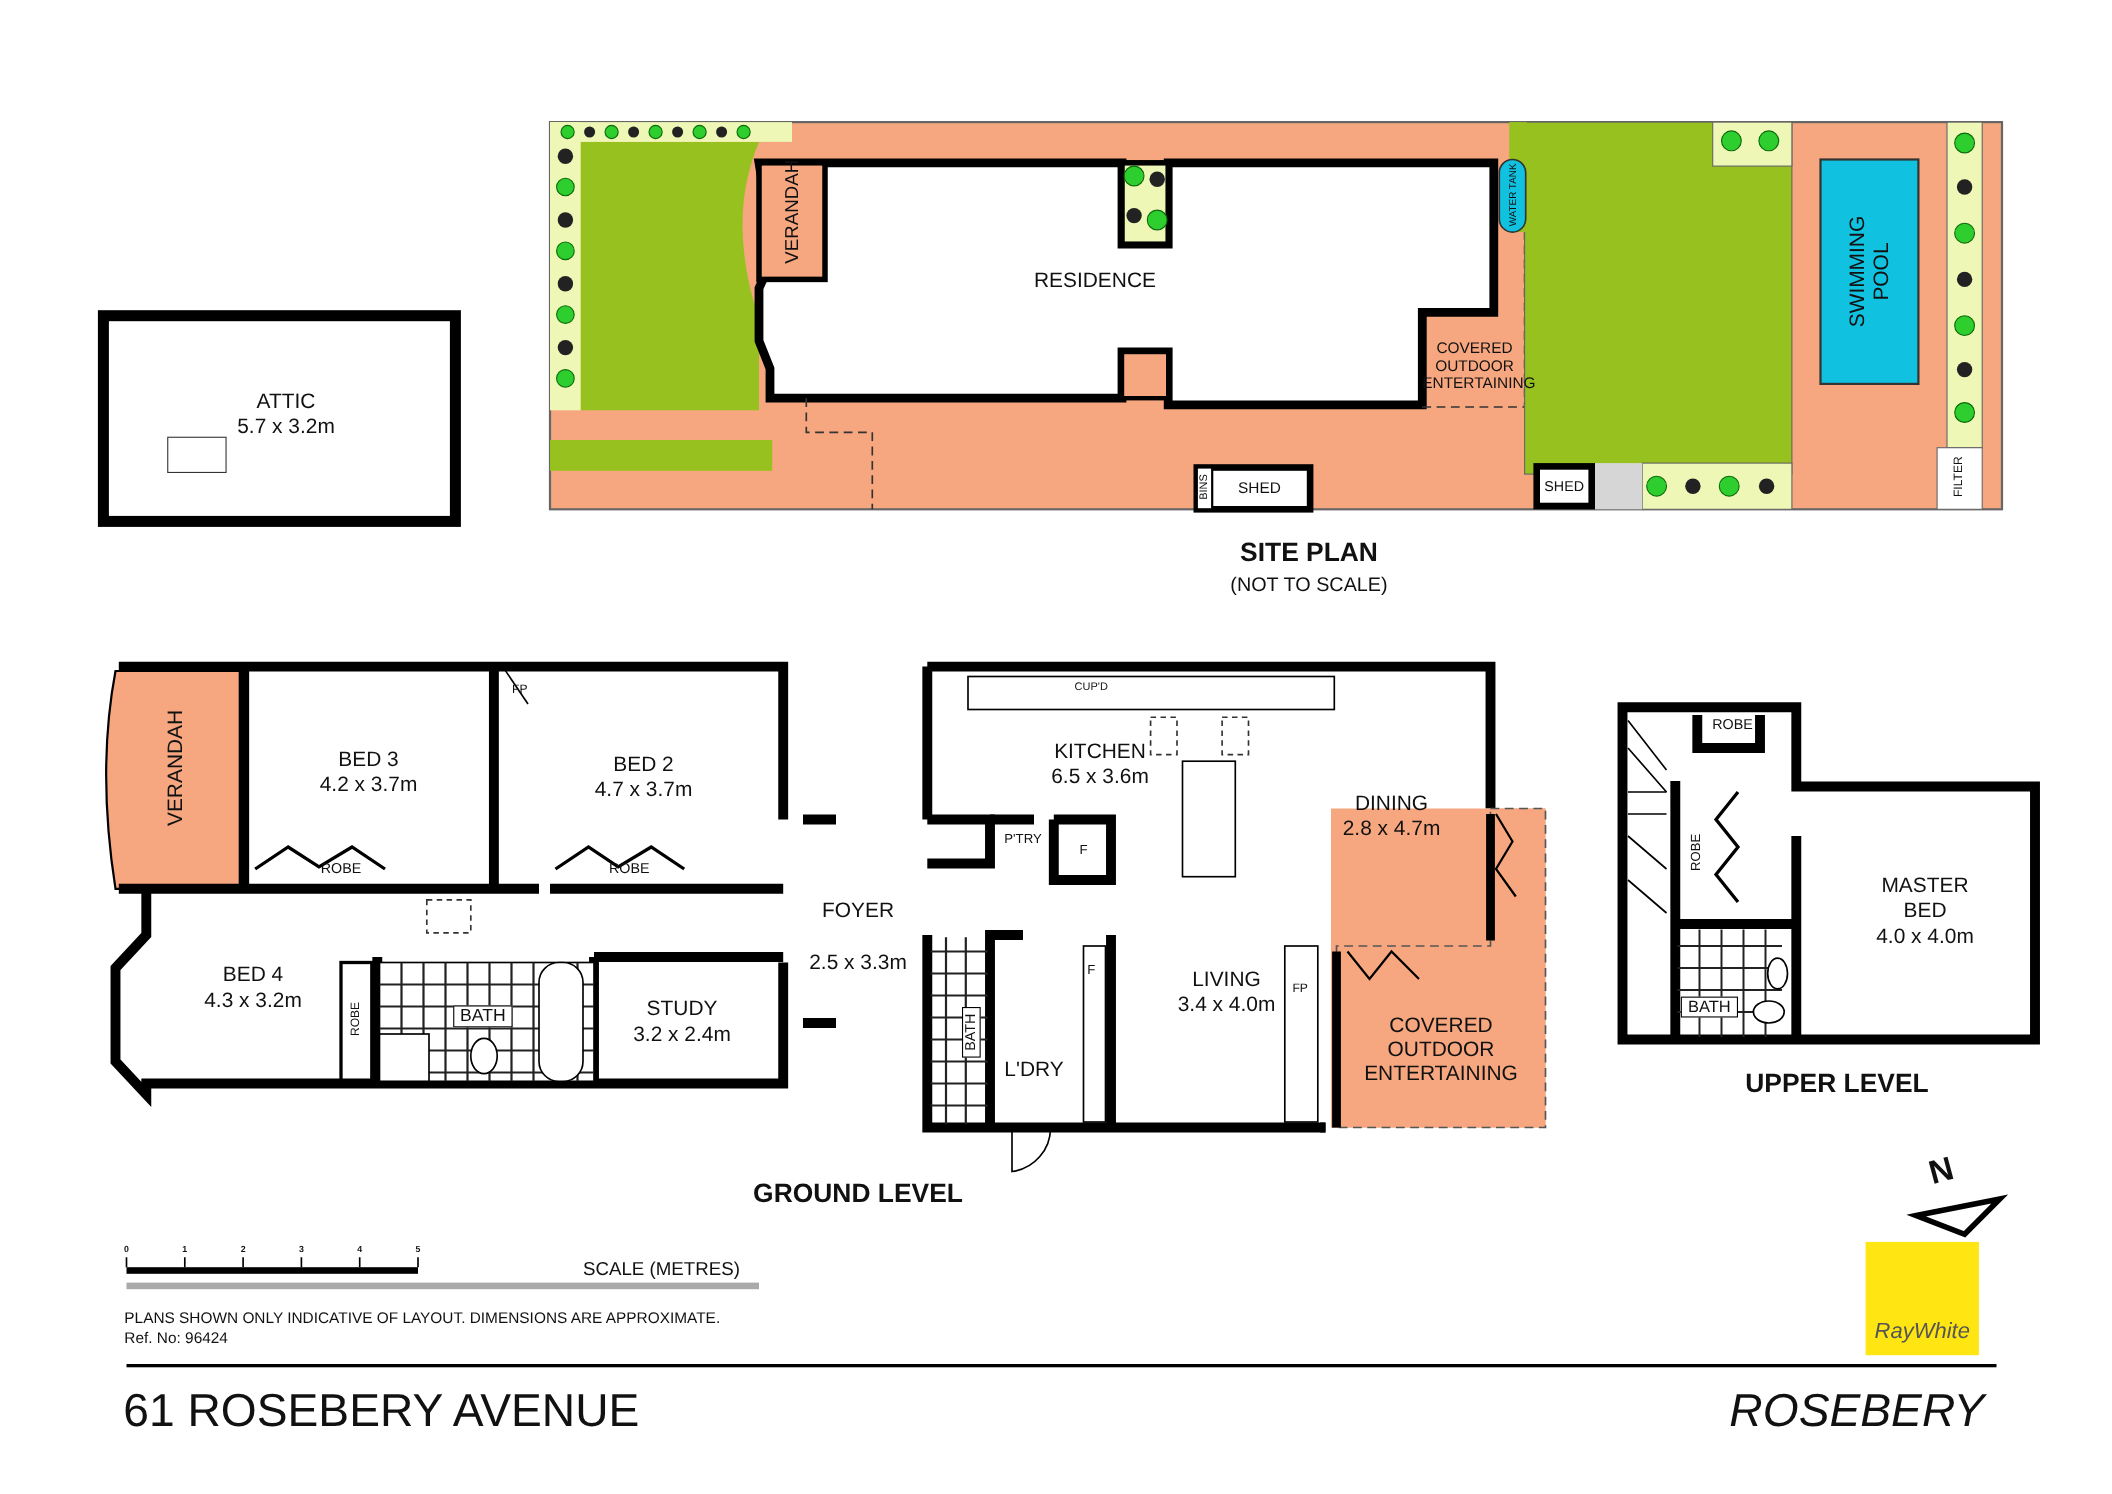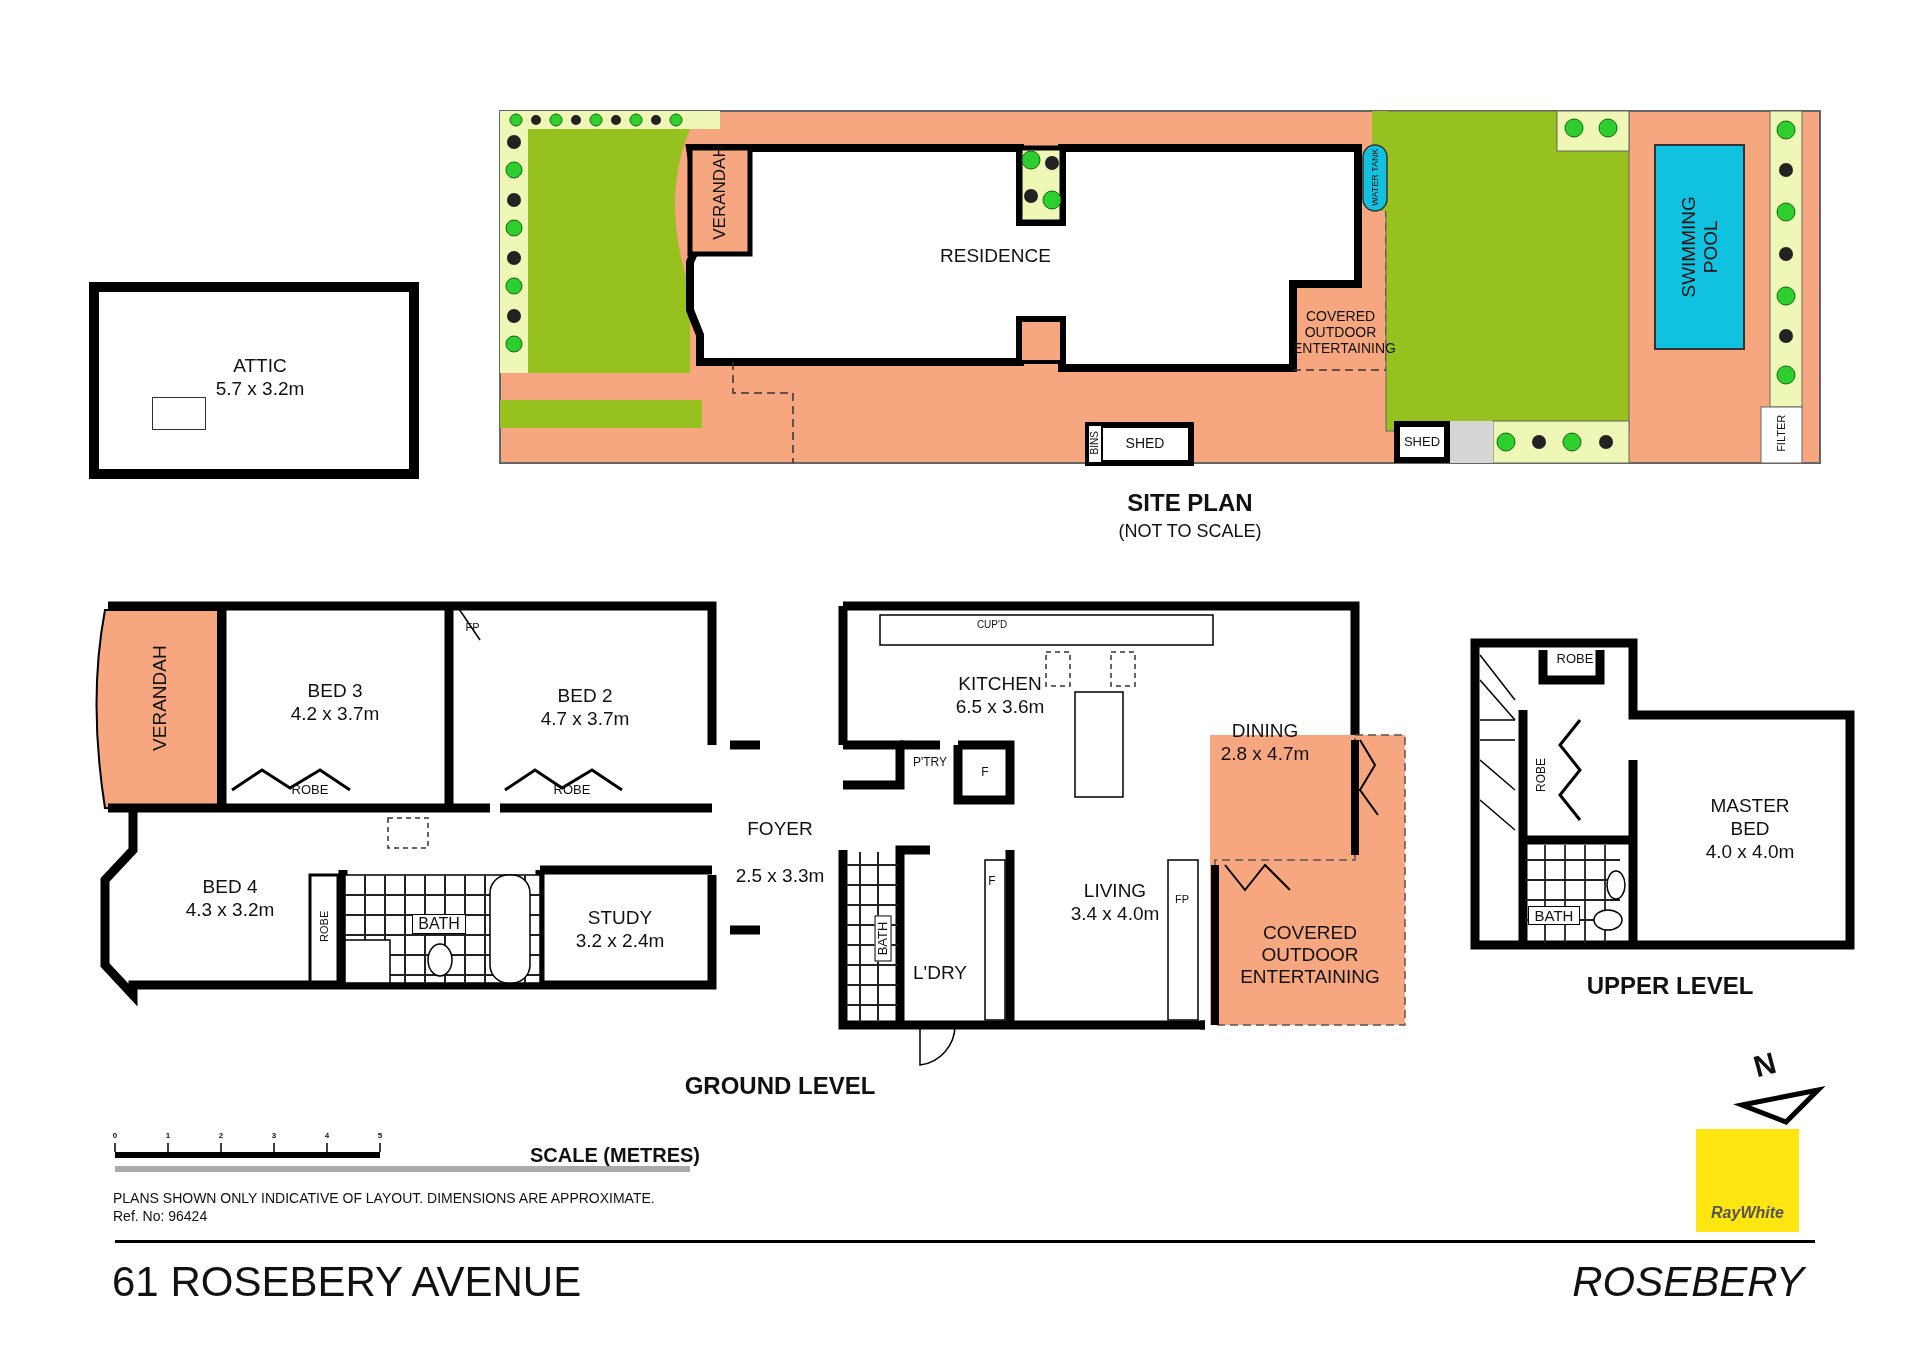--- a/index.html
+++ b/index.html
@@ -282,24 +282,24 @@
   <div class="lbl title-bold" style="left:1560px;top:972px;width:220px;">UPPER LEVEL</div>
 </div>
 
 <div>
   <div class="lbl" style="left:109px;top:1131px;width:12px;font-size:8px;font-weight:bold;">0</div>
   <div class="lbl" style="left:162px;top:1131px;width:12px;font-size:8px;font-weight:bold;">1</div>
   <div class="lbl" style="left:215px;top:1131px;width:12px;font-size:8px;font-weight:bold;">2</div>
   <div class="lbl" style="left:268px;top:1131px;width:12px;font-size:8px;font-weight:bold;">3</div>
   <div class="lbl" style="left:321px;top:1131px;width:12px;font-size:8px;font-weight:bold;">4</div>
   <div class="lbl" style="left:374px;top:1131px;width:12px;font-size:8px;font-weight:bold;">5</div>
-  <div class="lbl" style="left:530px;top:1144px;width:170px;font-size:20px;font-weight:bold;text-align:center;">SCALE (METRES)</div>
+  <div class="lbl" style="left:530px;top:1144px;width:170px;font-size:17px;font-weight:normal;text-align:left;">SCALE (METRES)</div>
 </div>
 <div class="lbl" style="left:113px;top:1190px;font-size:14px;text-align:left;">PLANS SHOWN ONLY INDICATIVE OF LAYOUT.  DIMENSIONS ARE APPROXIMATE.</div>
 <div class="lbl" style="left:113px;top:1208px;font-size:14px;text-align:left;">Ref. No: 96424</div>
 
 <div class="lbl" style="left:1750px;top:1048px;width:30px;font-size:30px;font-weight:bold;transform:rotate(-15deg);">N</div>
 <div class="abs" style="left:1696px;top:1129px;width:103px;height:103px;background:#ffe512;">
-  <div class="lbl" style="left:0;right:0;bottom:10px;font-size:16px;font-weight:bold;font-style:italic;color:#555;">RayWhite</div>
+  <div class="lbl" style="left:0;right:0;bottom:10px;font-size:20px;font-weight:normal;font-style:italic;color:#555;">RayWhite</div>
 </div>
 
 <div class="lbl big" style="left:112px;top:1258px;text-align:left;">61 ROSEBERY AVENUE</div>
 <div class="lbl big" style="left:1500px;top:1258px;width:304px;text-align:right;font-style:italic;">ROSEBERY</div>
 
 </body></html>

